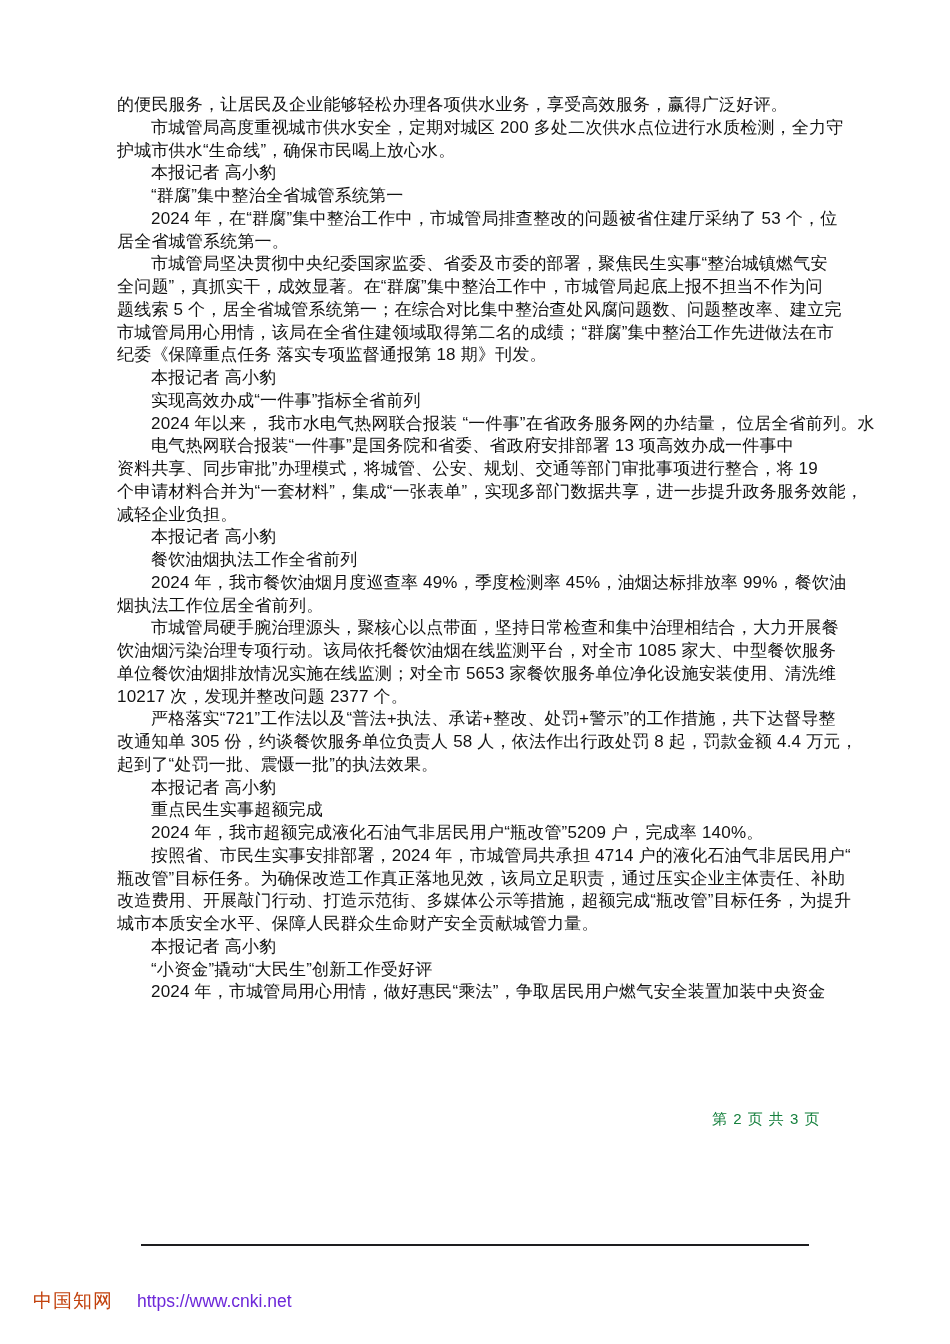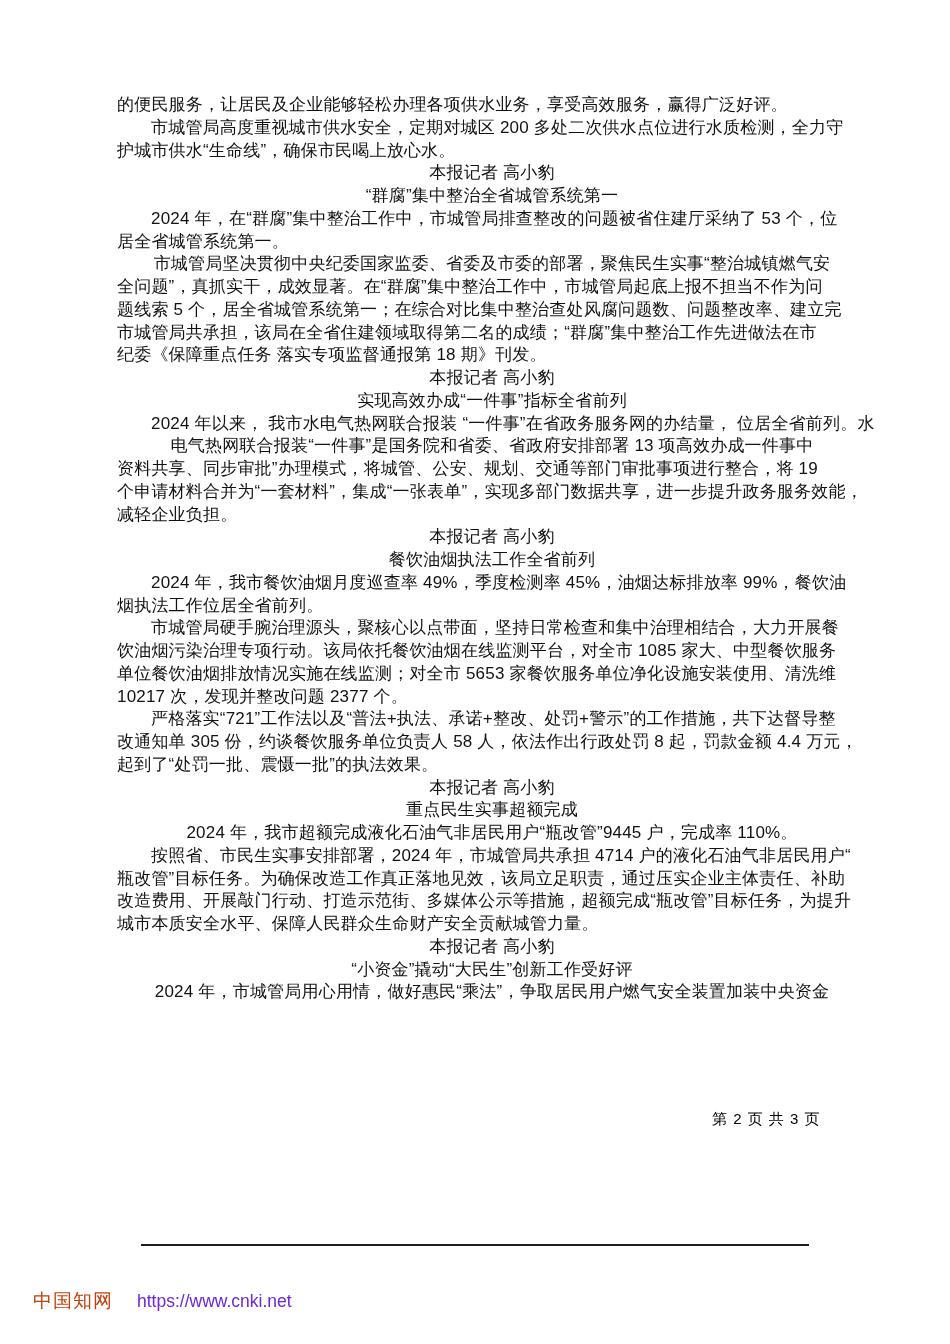--- a/index.html
+++ b/index.html
@@ -14,27 +14,27 @@
   .doc{
     position:absolute;
     left:117px;top:94px;
     width:716px;
     font-size:17px;
     line-height:22.75px;
     white-space:nowrap;
     letter-spacing:0.2px;
   }
   .line{height:22.75px;}
-  .line.indent{padding-left:34px;text-align:center;}
+  .line.indent{padding-left:34px;}
   .pageno{
     position:absolute;
     left:712px;top:1110px;
     font-size:15px;
     letter-spacing:1px;
-    color:#000000;
+    color:#15803d;
     white-space:nowrap;
   }
   .divider{
     position:absolute;
     left:141px;top:1244px;
     width:668px;height:2px;
     background:#1d1d1f;
   }
   .footer{
     position:absolute;
@@ -56,21 +56,21 @@
       <div class="line">的便民服务，让居民及企业能够轻松办理各项供水业务，享受高效服务，赢得广泛好评。</div>
       <div class="line indent">市城管局高度重视城市供水安全，定期对城区 200 多处二次供水点位进行水质检测，全力守</div>
       <div class="line">护城市供水“生命线”，确保市民喝上放心水。</div>
       <div class="line indent">本报记者 高小豹</div>
       <div class="line indent">“群腐”集中整治全省城管系统第一</div>
       <div class="line indent">2024 年，在“群腐”集中整治工作中，市城管局排查整改的问题被省住建厅采纳了 53 个，位</div>
       <div class="line">居全省城管系统第一。</div>
       <div class="line indent">市城管局坚决贯彻中央纪委国家监委、省委及市委的部署，聚焦民生实事“整治城镇燃气安</div>
       <div class="line">全问题”，真抓实干，成效显著。在“群腐”集中整治工作中，市城管局起底上报不担当不作为问</div>
       <div class="line">题线索 5 个，居全省城管系统第一；在综合对比集中整治查处风腐问题数、问题整改率、建立完</div>
-      <div class="line">市城管局共承担，该局在全省住建领域取得第二名的成绩；“群腐”集中整治工作先进做法在市</div>
+      <div class="line">市城管局用心用情，该局在全省住建领域取得第二名的成绩；“群腐”集中整治工作先进做法在市</div>
       <div class="line">纪委《保障重点任务 落实专项监督通报第 18 期》刊发。</div>
       <div class="line indent">本报记者 高小豹</div>
       <div class="line indent">实现高效办成“一件事”指标全省前列</div>
       <div class="line indent">2024 年以来， 我市水电气热网联合报装 “一件事”在省政务服务网的办结量， 位居全省前列。水</div>
       <div class="line indent">电气热网联合报装“一件事”是国务院和省委、省政府安排部署 13 项高效办成一件事中</div>
       <div class="line">资料共享、同步审批”办理模式，将城管、公安、规划、交通等部门审批事项进行整合，将 19</div>
       <div class="line">个申请材料合并为“一套材料”，集成“一张表单”，实现多部门数据共享，进一步提升政务服务效能，</div>
       <div class="line">减轻企业负担。</div>
       <div class="line indent">本报记者 高小豹</div>
       <div class="line indent">餐饮油烟执法工作全省前列</div>
@@ -78,21 +78,21 @@
       <div class="line">烟执法工作位居全省前列。</div>
       <div class="line indent">市城管局硬手腕治理源头，聚核心以点带面，坚持日常检查和集中治理相结合，大力开展餐</div>
       <div class="line">饮油烟污染治理专项行动。该局依托餐饮油烟在线监测平台，对全市 1085 家大、中型餐饮服务</div>
       <div class="line">单位餐饮油烟排放情况实施在线监测；对全市 5653 家餐饮服务单位净化设施安装使用、清洗维</div>
       <div class="line">10217 次，发现并整改问题 2377 个。</div>
       <div class="line indent">严格落实“721”工作法以及“普法+执法、承诺+整改、处罚+警示”的工作措施，共下达督导整</div>
       <div class="line">改通知单 305 份，约谈餐饮服务单位负责人 58 人，依法作出行政处罚 8 起，罚款金额 4.4 万元，</div>
       <div class="line">起到了“处罚一批、震慑一批”的执法效果。</div>
       <div class="line indent">本报记者 高小豹</div>
       <div class="line indent">重点民生实事超额完成</div>
-      <div class="line indent">2024 年，我市超额完成液化石油气非居民用户“瓶改管”9445 户，完成率 110%。</div>
+      <div class="line indent">2024 年，我市超额完成液化石油气非居民用户“瓶改管”5209 户，完成率 140%。</div>
       <div class="line indent">按照省、市民生实事安排部署，2024 年，市城管局共承担 4714 户的液化石油气非居民用户“</div>
       <div class="line">瓶改管”目标任务。为确保改造工作真正落地见效，该局立足职责，通过压实企业主体责任、补助</div>
       <div class="line">改造费用、开展敲门行动、打造示范街、多媒体公示等措施，超额完成“瓶改管”目标任务，为提升</div>
       <div class="line">城市本质安全水平、保障人民群众生命财产安全贡献城管力量。</div>
       <div class="line indent">本报记者 高小豹</div>
       <div class="line indent">“小资金”撬动“大民生”创新工作受好评</div>
       <div class="line indent">2024 年，市城管局用心用情，做好惠民“乘法”，争取居民用户燃气安全装置加装中央资金</div>
     </div>
 
   <div class="pageno">第 2 页 共 3 页</div>

